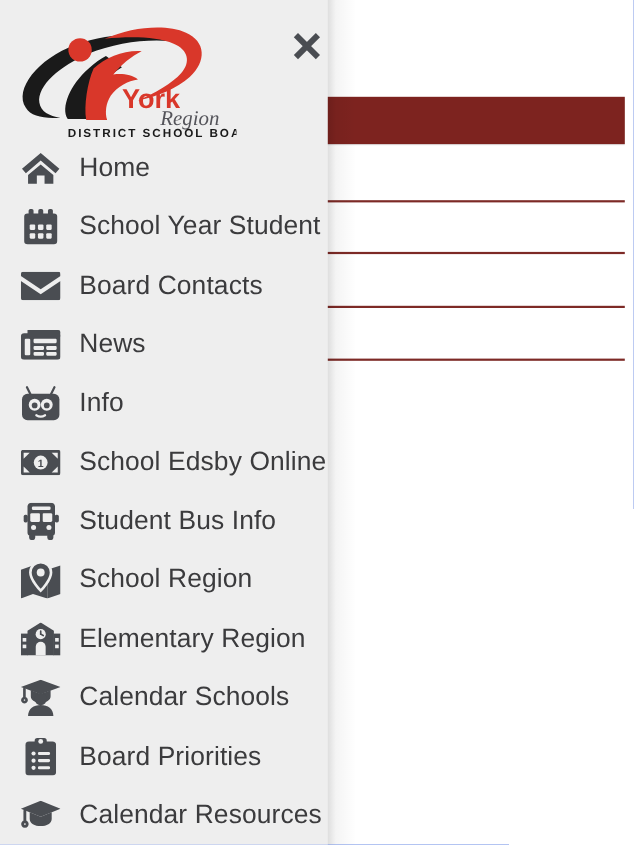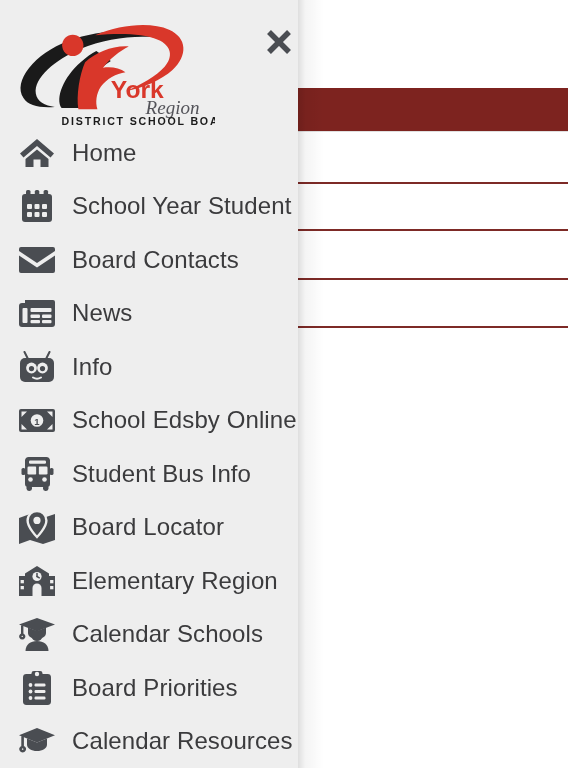--- a/index.html
+++ b/index.html
@@ -318,21 +318,21 @@
       <div class="menu-item">
         <span class="mi-icon">
           <svg width="36" height="33" viewBox="0 0 36 33" xmlns="http://www.w3.org/2000/svg">
             <path d="M0 7 L11 3 V29 L0 33 Z" fill="currentColor"></path>
             <path d="M11 3 L24 7 V33 L11 29 Z" fill="currentColor"></path>
             <path d="M24 7 L36 3 V29 L24 33 Z" fill="currentColor"></path>
             <path d="M18 0 C12.8 0 8.6 4.2 8.6 9.4 C8.6 16.4 18 26 18 26 C18 26 27.4 16.4 27.4 9.4 C27.4 4.2 23.2 0 18 0 Z" fill="currentColor" stroke="#eeeeee" stroke-width="2.4"></path>
             <circle cx="18" cy="9.4" r="3.6" fill="#eeeeee"></circle>
           </svg>
         </span>
-        <span class="mi-label">Board Locator</span>
+        <span class="mi-label">School Region</span>
       </div>
 
       <div class="menu-item">
         <span class="mi-icon">
           <svg width="36" height="30" viewBox="0 0 36 30" xmlns="http://www.w3.org/2000/svg">
             <rect x="0" y="10" width="6.5" height="20" fill="currentColor"></rect>
             <rect x="29.5" y="10" width="6.5" height="20" fill="currentColor"></rect>
             <path d="M18 0 L30 7.5 V30 H6 V7.5 Z" fill="currentColor"></path>
             <circle cx="18" cy="10.5" r="4.6" fill="#eeeeee"></circle>
             <g stroke="#4a4d52" stroke-width="1.5" stroke-linecap="round">

